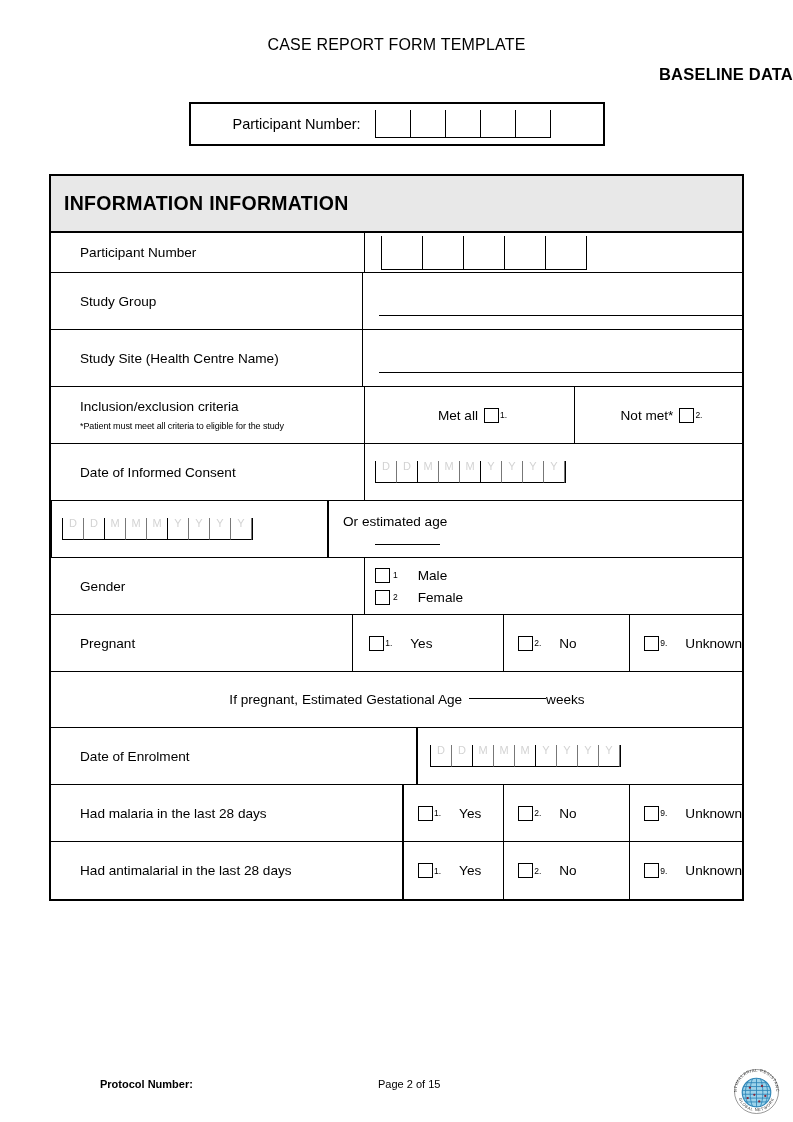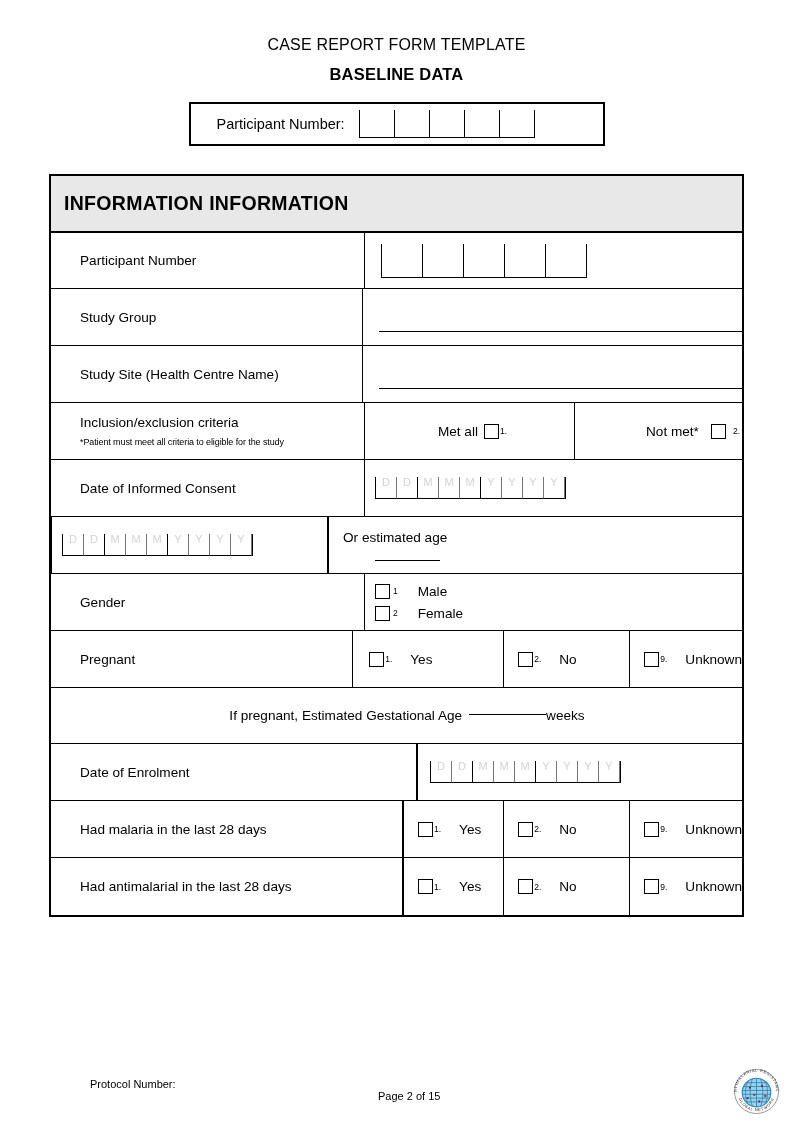--- a/index.html
+++ b/index.html
@@ -17,21 +17,21 @@
   }
 
   
   .doc-title {
     text-align: center;
     font-size: 16px;
     letter-spacing: .2px;
     margin-top: 36px;
   }
   .doc-subtitle {
-    text-align: center;
+    text-align: right;
     font-size: 16.5px;
     font-weight: bold;
     margin-top: 11px;
     letter-spacing: .2px;
   }
 
   
   .pn-banner-wrap {
     display: flex;
     justify-content: center;
@@ -43,20 +43,21 @@
     height: 44px;
     display: flex;
     align-items: center;
     box-sizing: border-box;
   }
   .pn-banner-label {
     font-size: 14.5px;
     padding-left: 26px;
     padding-right: 14px;
     white-space: nowrap;
+    margin-left: 16px;
   }
   
   .boxgrid {
     display: flex;
     align-items: flex-end;
   }
   .boxgrid .cell {
     border-left: 1.4px solid #000;
     border-bottom: 1.4px solid #000;
     box-sizing: border-box;
@@ -180,22 +181,22 @@
   }
 
   
   .footer {
     position: absolute;
     left: 0;
     top: 1078px;
     width: 793px;
     font-size: 11px;
   }
-  .footer-proto { position: absolute; left: 90px; top: 0; }
-  .footer-page  { position: absolute; left: 378px; top: 12px; }
+  .footer-proto { position: absolute; left: 100px; top: 0; font-weight: bold; }
+  .footer-page  { position: absolute; left: 378px; top: 0; }
   .logo {
     position: absolute;
     left: 729px;
     top: -14px;
     width: 55px;
     height: 55px;
   }
 </style>
 </head>
 <body>
@@ -214,21 +215,21 @@
         <div class="cell" style="width: 35px; height: 28px;"></div>
         <div class="cap" style="width: 0px; height: 28px;"></div>
       </div>
   </div>
 </div>
 
 <div class="form-table">
 
   <div class="section-header">INFORMATION INFORMATION</div>
 
-  <div class="row" style="height:56px;">
+  <div class="row" style="height:40px;">
     <div class="lab col-lab">Participant Number</div>
     <div class="val col-rest">
       <div class="boxgrid" style="margin-left:8px;" id="pn-row-grid">
           <div class="cell" style="width: 41px; height: 34px;"></div>
           <div class="cell" style="width: 41px; height: 34px;"></div>
           <div class="cell" style="width: 41px; height: 34px;"></div>
           <div class="cell" style="width: 41px; height: 34px;"></div>
           <div class="cell" style="width: 41px; height: 34px;"></div>
           <div class="cap" style="width: 0px; height: 34px;"></div>
         </div>
@@ -252,21 +253,21 @@
   <div class="row" style="height:57px;">
     <div class="lab col-lab">
       <div>Inclusion/exclusion criteria</div>
       <div class="lab-sub">*Patient must meet all criteria to eligible for the study</div>
     </div>
     <div class="val" style="width:210px;justify-content:center;">
       <span>Met all</span>
       <span class="cb" style="margin-left:6px;"></span>
       <span class="cb-sub">1.</span>
     </div>
-    <div class="val col-rest" style="justify-content:flex-end;gap:6px;">
+    <div class="val col-rest" style="justify-content:center;">
       <span>Not met*</span>
       <span class="cb" style="margin-left:6px;"></span>
       <span class="cb-sub">2.</span>
     </div>
   </div>
 
   <div class="row" style="height:57px;">
     <div class="lab col-lab">Date of Informed Consent</div>
     <div class="val col-rest" style="padding-left:10px;">
       <div class="dategrid">

